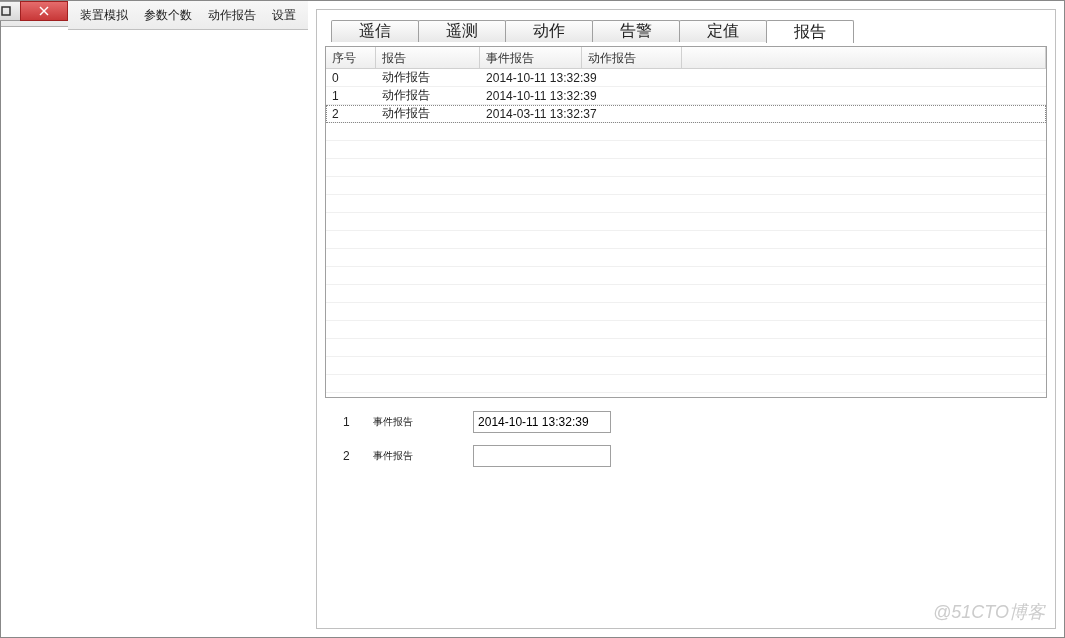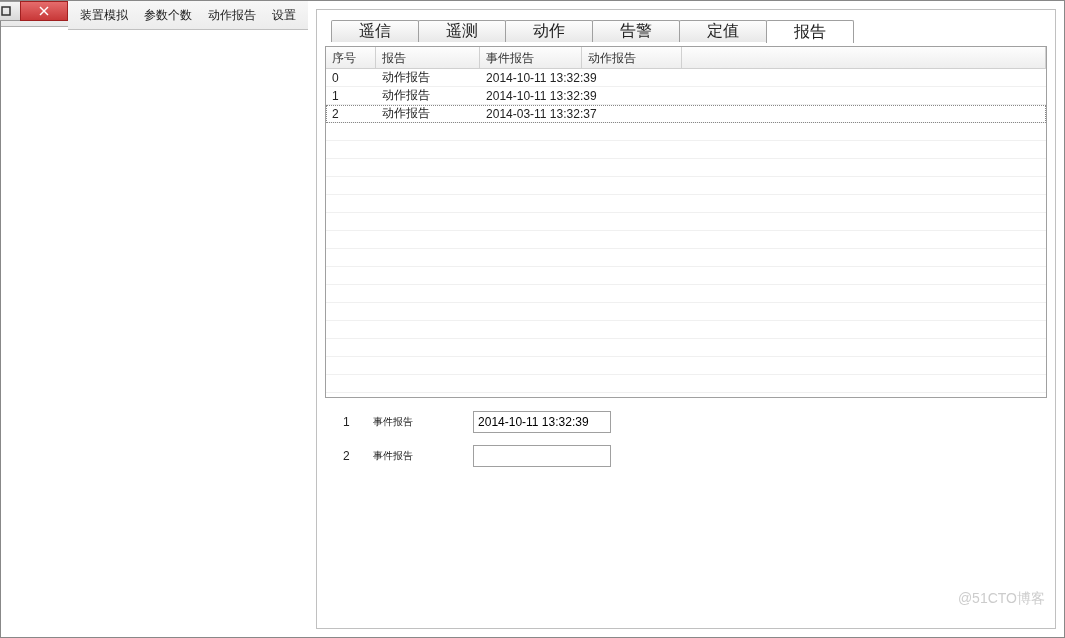--- a/index.html
+++ b/index.html
@@ -208,24 +208,25 @@
       width: 138px;
       height: 22px;
       border: 1px solid #a0a0a0;
       padding: 2px 4px;
       font-size: 12px;
       font-family: inherit;
       background: #fff;
     }
     .watermark {
       position: absolute;
-      bottom: 20px;
+      bottom: 4px;
       right: 10px;
       color: #ccc;
-      font-size: 14px;
+      font-style: italic;
+      font-size: 18px;
       pointer-events: none;
     }
   </style>
 </head>
 <body>
 
 <div class="window">
 
   <div class="titlebar">
     <span class="titlebar-icon">

